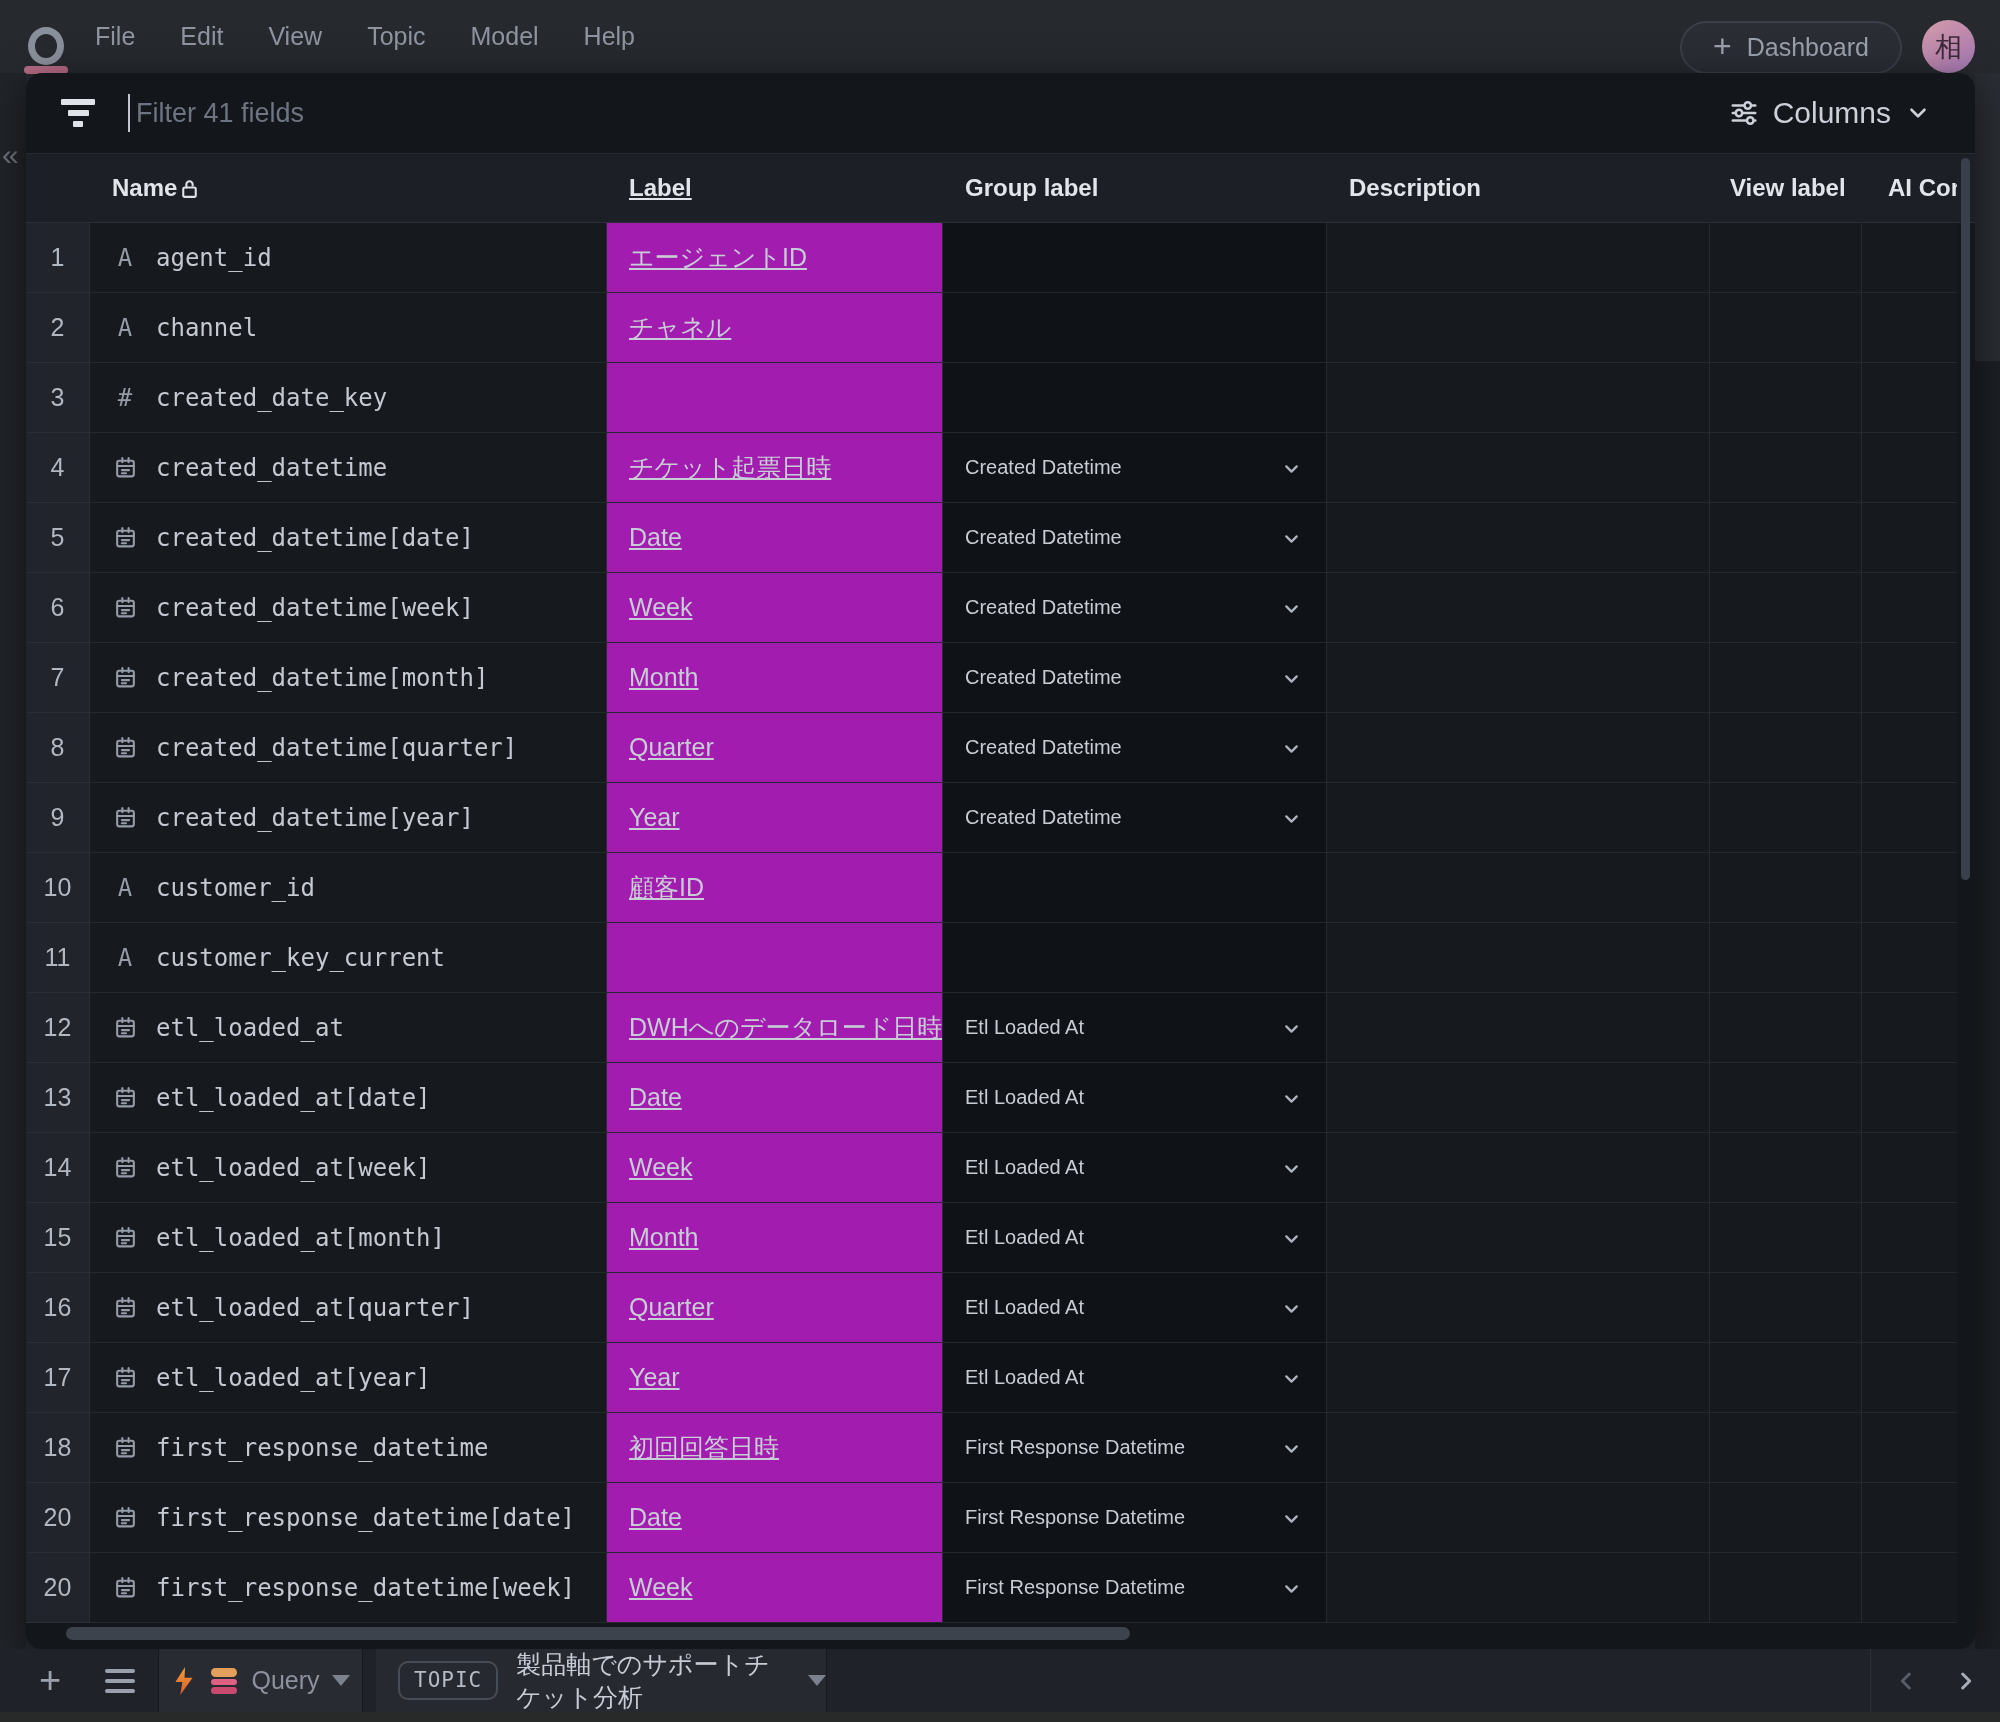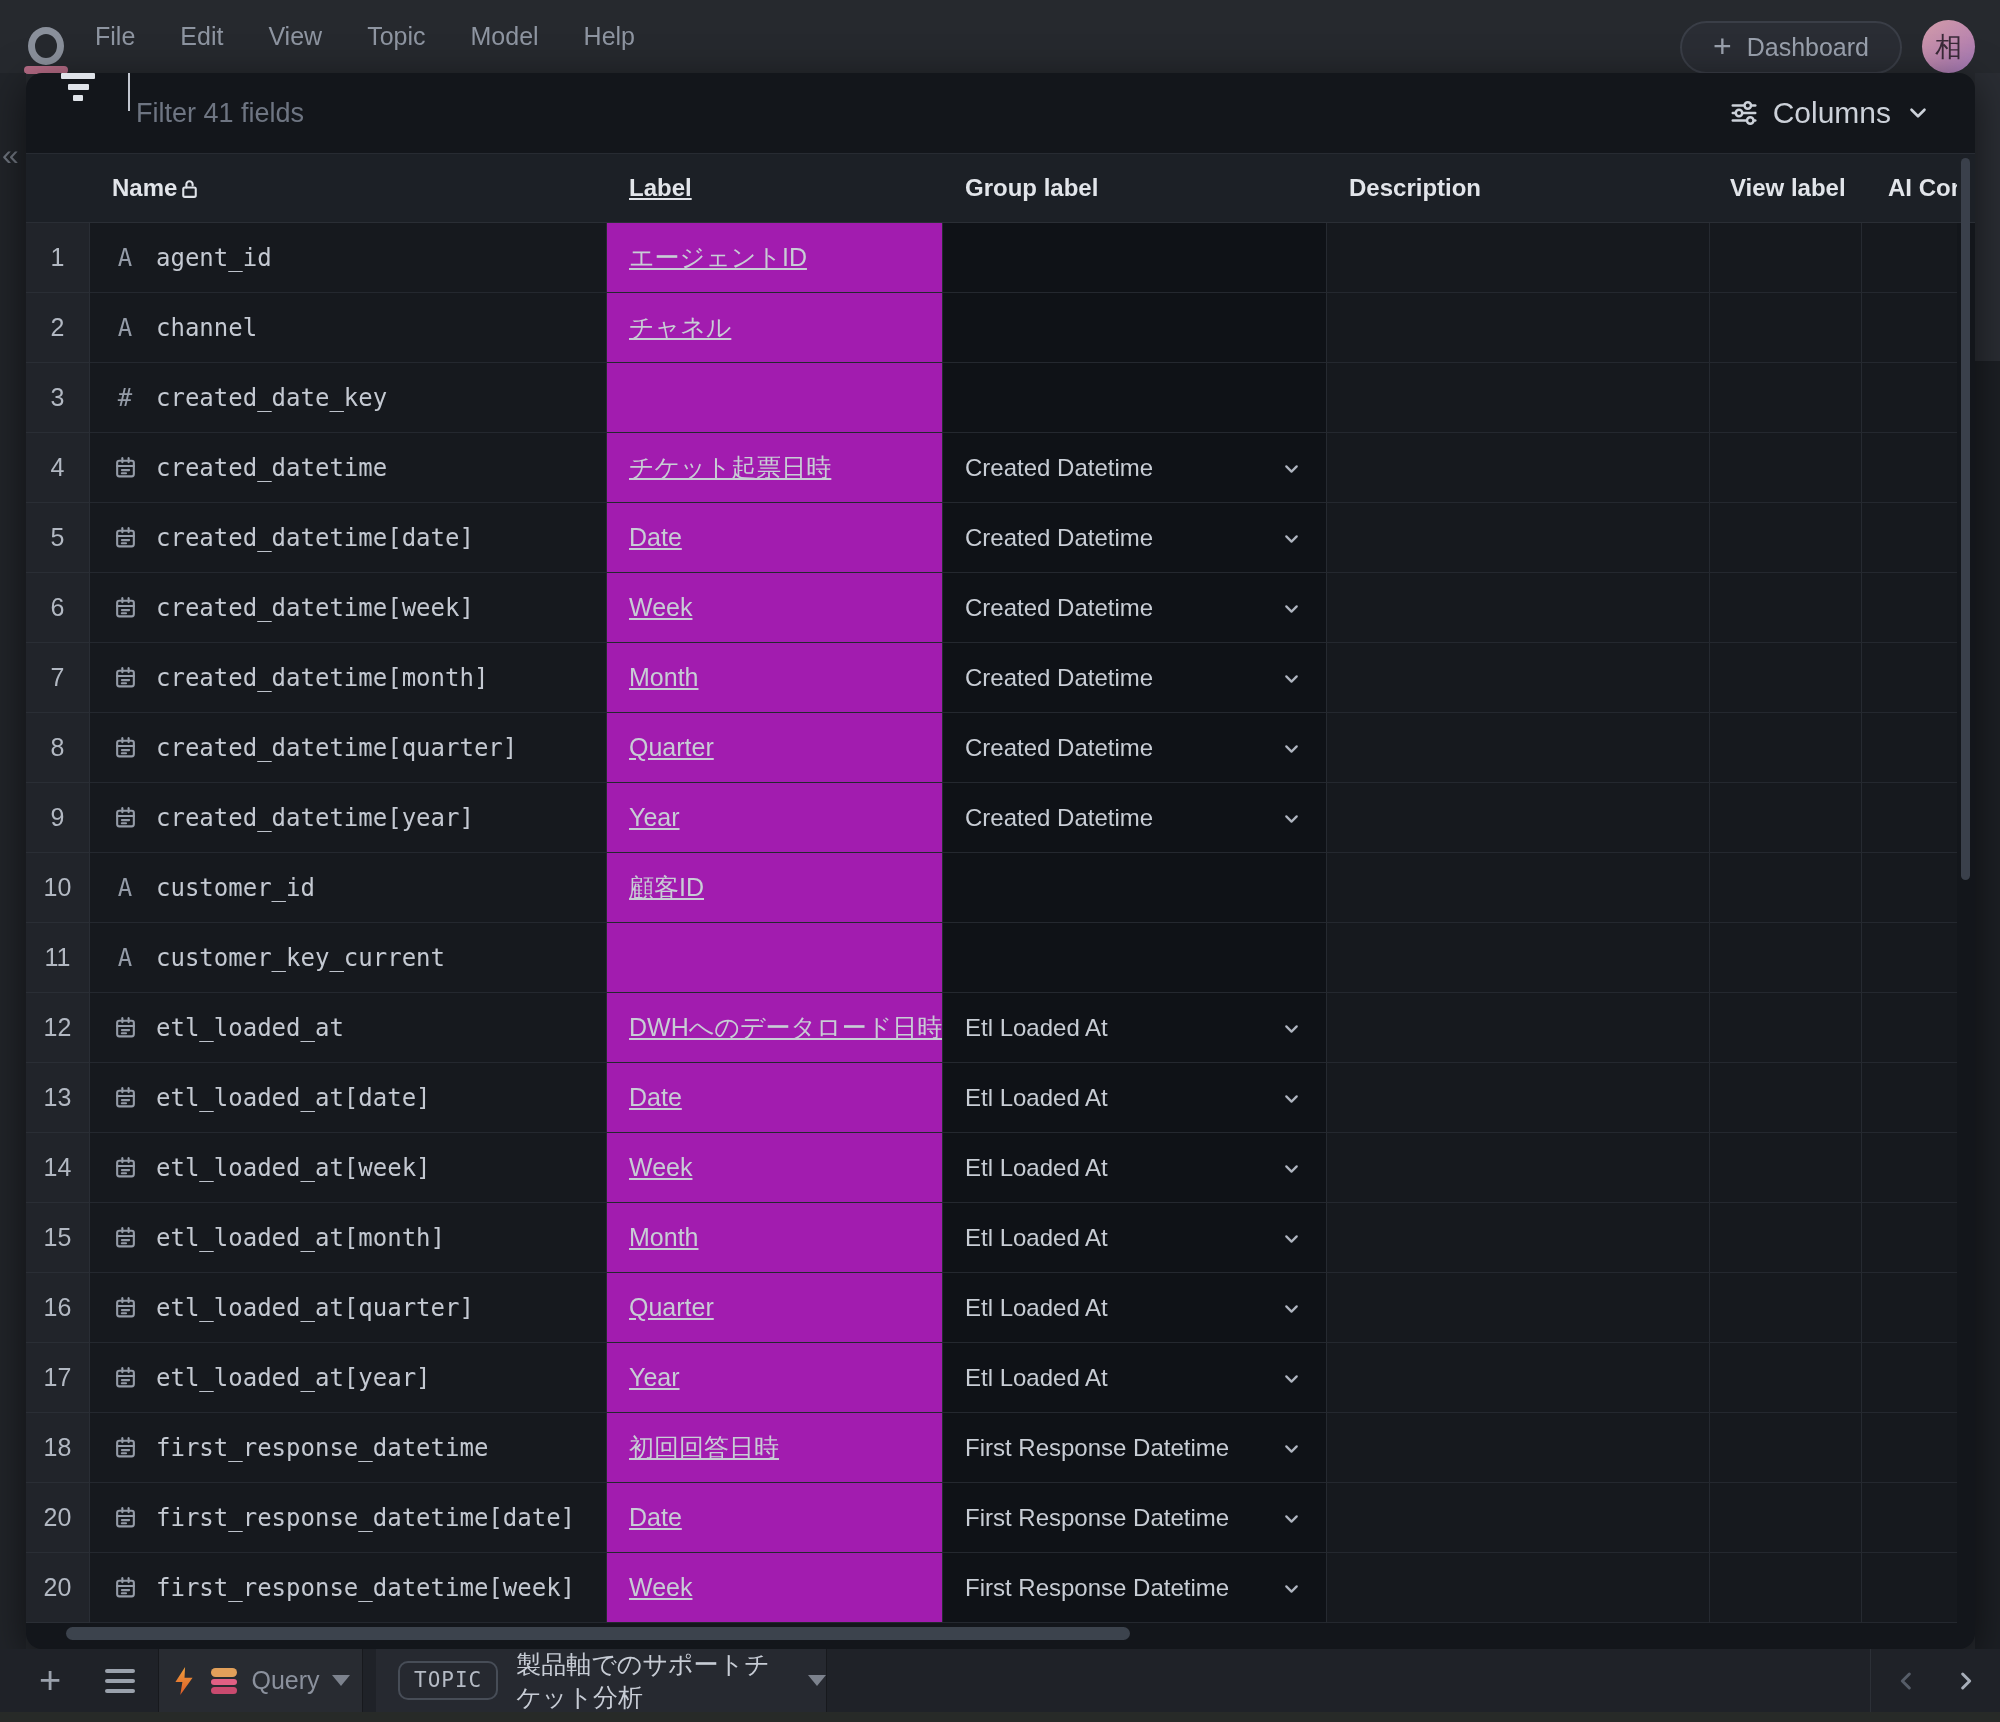--- a/index.html
+++ b/index.html
@@ -47,21 +47,21 @@
   .lstrip     { position:absolute; left:0; top:73px; width:26px; height:1576px; background:#212429; }
 
   
   .panel {
     position:absolute; left:26px; top:73px; width:1949px; height:1576px;
     background:#13161b; border-radius:16px;
     box-shadow:0 10px 40px rgba(0,0,0,.55);
     overflow:hidden;
   }
 
-  .filterbar { position:relative; height:80px; display:flex; }
+  .filterbar { position:relative; height:80px; display:flex; align-items:center; }
   .filter-icon { margin-left:34px; width:36px; display:flex; flex-direction:column; align-items:center; gap:5px; }
   .filter-icon i { display:block; background:#dfe3e9; height:6px; border-radius:1px; }
   .filter-icon i:nth-child(1){ width:34px; }
   .filter-icon i:nth-child(2){ width:21px; }
   .filter-icon i:nth-child(3){ width:10px; }
   .filter-caret { width:2px; height:38px; background:#c2c7d0; margin-left:32px; }
   .filter-input {
     background:transparent; border:none; outline:none;
     color:#c8cdd5; font-size:27px; width:900px; margin-left:6px;
     font-family:"Liberation Sans", sans-serif;
@@ -95,21 +95,21 @@
     background:#21242a; color:#b2b8c2; font-size:25px;
     justify-content:center; border-right:1px solid #2a2e35; border-bottom:1px solid #2a2e35;
   }
   .cell-name {
     background:#16191e; padding-left:22px; gap:18px;
     font-family:"DejaVu Sans Mono", monospace; font-size:24px; color:#c4c9d2;
   }
   .type-ico { width:26px; flex:none; color:#959ca8; font-family:"DejaVu Sans Mono", monospace; font-size:24px; display:flex; align-items:center; justify-content:center; }
   .type-ico svg { display:block; }
   .cell-label { background:#a21caf; padding-left:22px; font-size:25px; color:#c8cdd5; }
-  .cell-group { background:#0f1217; padding-left:22px; font-size:24px; color:#c8cdd5; position:relative; }
+  .cell-group { background:#0f1217; padding-left:22px; font-size:20px; color:#c8cdd5; position:relative; }
   .cell-group .dd-chev { position:absolute; right:22px; top:23px; }
   .cell-desc { background:#16191e; }
   .cell-view { background:#16191e; }
   .cell-ai   { background:#16191e; border-right:none; }
 
   
   .hscroll-thumb {
     position:absolute; left:40px; bottom:9px; width:1064px; height:13px;
     background:#3c434d; border-radius:7px;
   }

